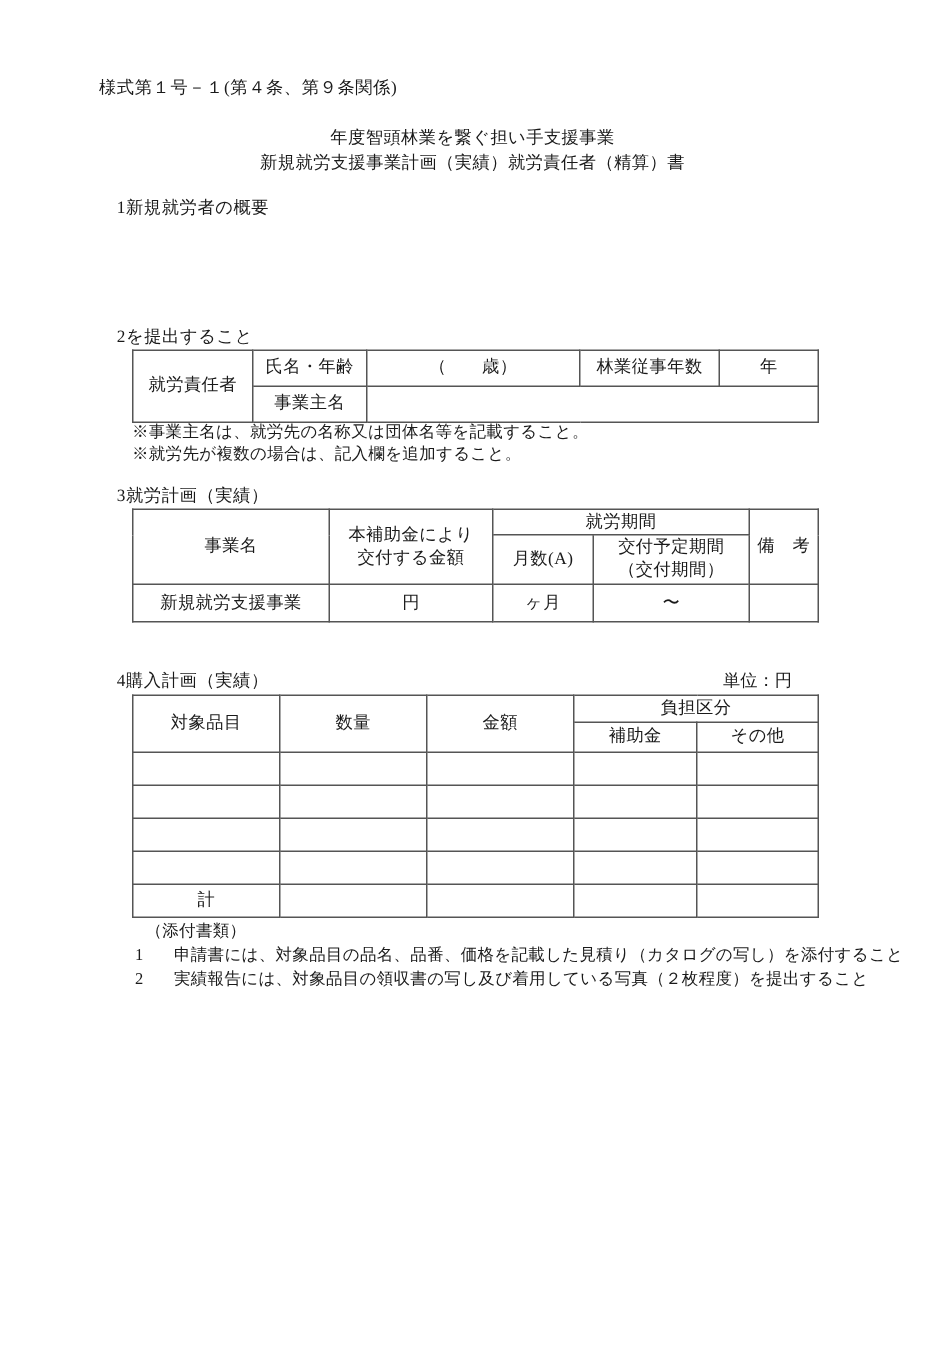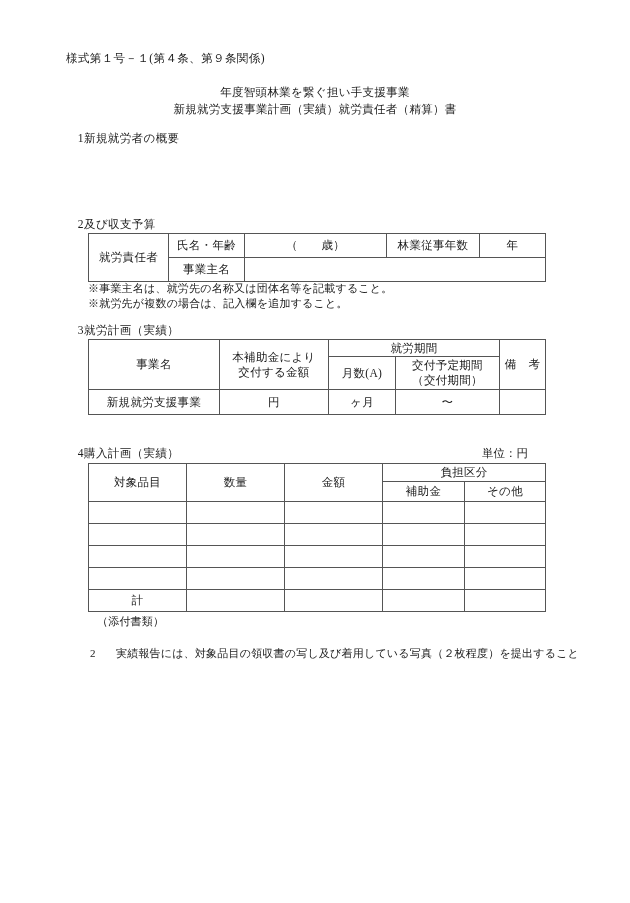--- a/index.html
+++ b/index.html
@@ -118,21 +118,21 @@
     <div class="line1">年度智頭林業を繋ぐ担い手支援事業</div>
     <div class="line2">新規就労支援事業計画（実績）就労責任者（精算）書</div>
   </div>
 
   <div class="sec-head" style="left:66px; top:131px;">
     <span class="num">1</span><span>新規就労者の概要</span>
   </div>
 
 
   <div class="sec-head" style="left:66px; top:217px;">
-    <span class="num">2</span><span>及び収支予算</span>
+    <span class="num">2</span><span>を提出すること</span>
   </div>
 
   <table class="frm" style="left:88px; top:233px; width:457px;">
     <colgroup>
       <col style="width:80px">
       <col style="width:76px">
       <col style="width:142px">
       <col style="width:93px">
       <col style="width:66px">
     </colgroup>
@@ -252,17 +252,20 @@
         <td class="blank"></td>
         <td class="blank"></td>
         <td class="blank"></td>
         <td class="blank"></td>
       </tr>
     </tbody>
   </table>
 
   <div class="attach attach-title" style="left:97px; top:613px;">（添付書類）</div>
 
+  <div class="attach" style="left:90px; top:629px;">
+    <span class="anum">1</span><span>申請書には、対象品目の品名、品番、価格を記載した見積り（カタログの写し）を添付すること</span>
+  </div>
   <div class="attach" style="left:90px; top:645px;">
     <span class="anum">2</span><span>実績報告には、対象品目の領収書の写し及び着用している写真（２枚程度）を提出すること</span>
   </div>
 
 </div>
 
 </body></html>

